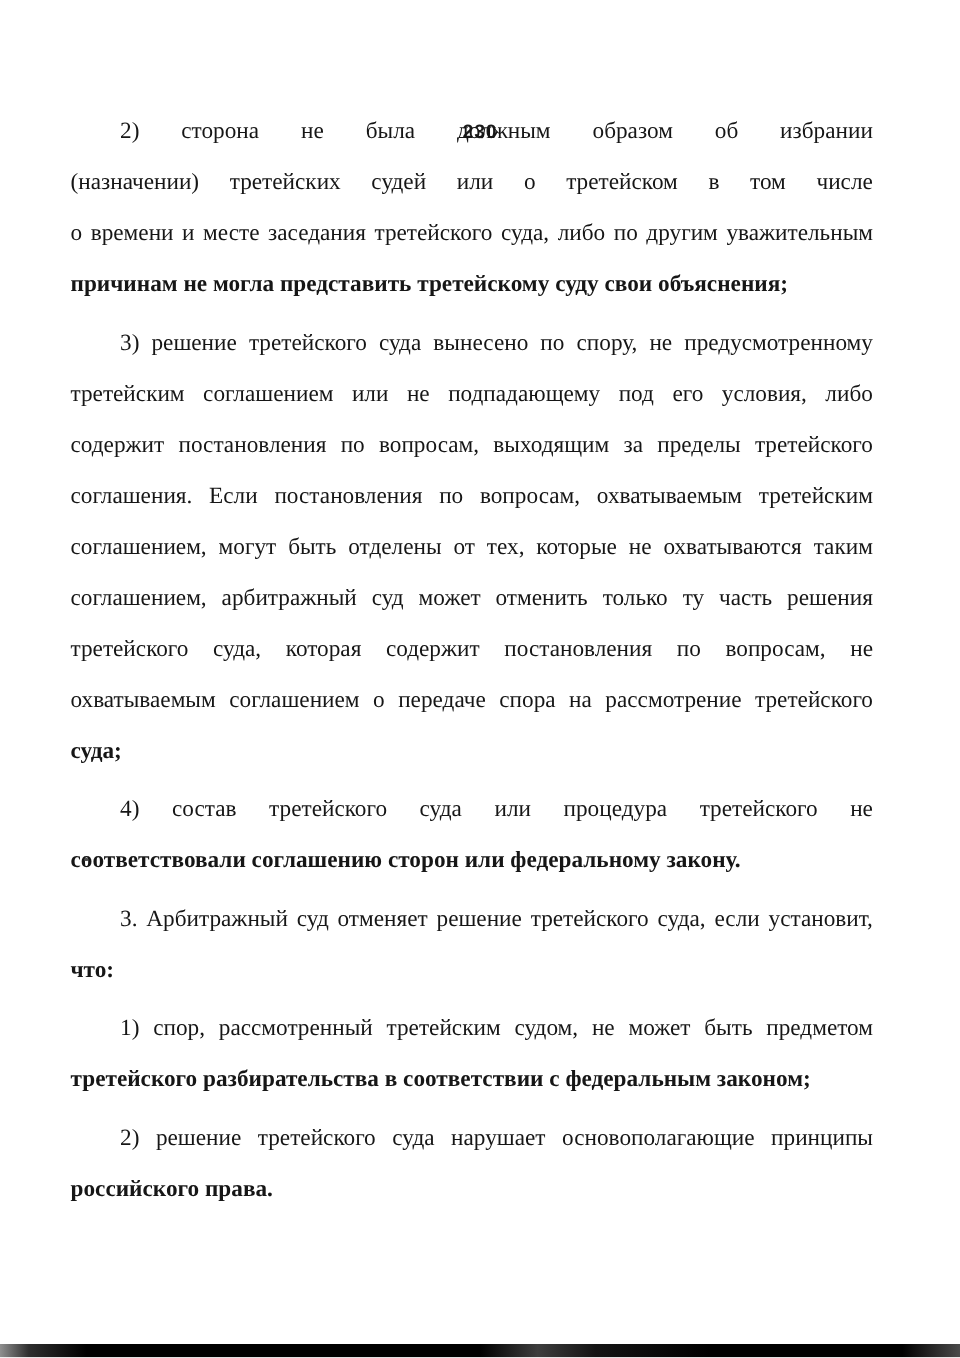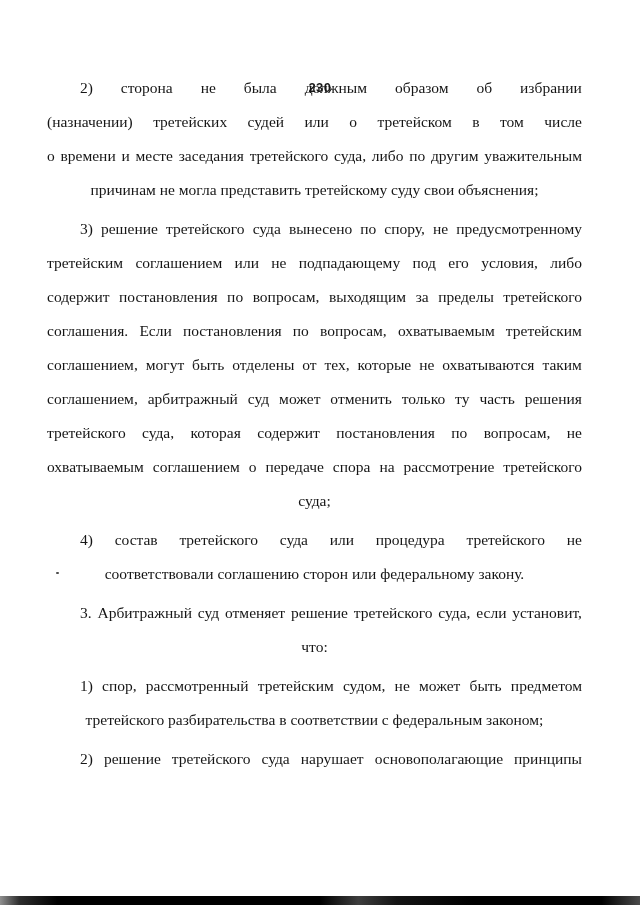--- a/index.html
+++ b/index.html
@@ -54,22 +54,23 @@
   
   .line.jline {
     display: flex;
     justify-content: space-between;
   }
   .line.jline span { white-space: nowrap; }
 
   .line.first { padding-left: 33px; }
 
   .line.last {
-    text-align: center;
+    text-align: left;
     white-space: nowrap;
+    font-weight: bold;
   }
 
   .margin-speck {
     position: absolute;
     left: 56px;
     top: 572px;
     width: 3px;
     height: 2px;
     background: #4d4d4d;
     border-radius: 1px;
@@ -262,19 +263,20 @@
       <div class="paragraph">
         <div class="line first jline">
           <span>2)</span>
           <span>решение</span>
           <span>третейского</span>
           <span>суда</span>
           <span>нарушает</span>
           <span>основополагающие</span>
           <span>принципы</span>
         </div>
+        <div class="line last">российского права.</div>
       </div>
     </div>
 
   <div class="margin-speck"></div>
 
   <div class="scan-edge-bar"></div>
 </div>
 
 </body></html>

